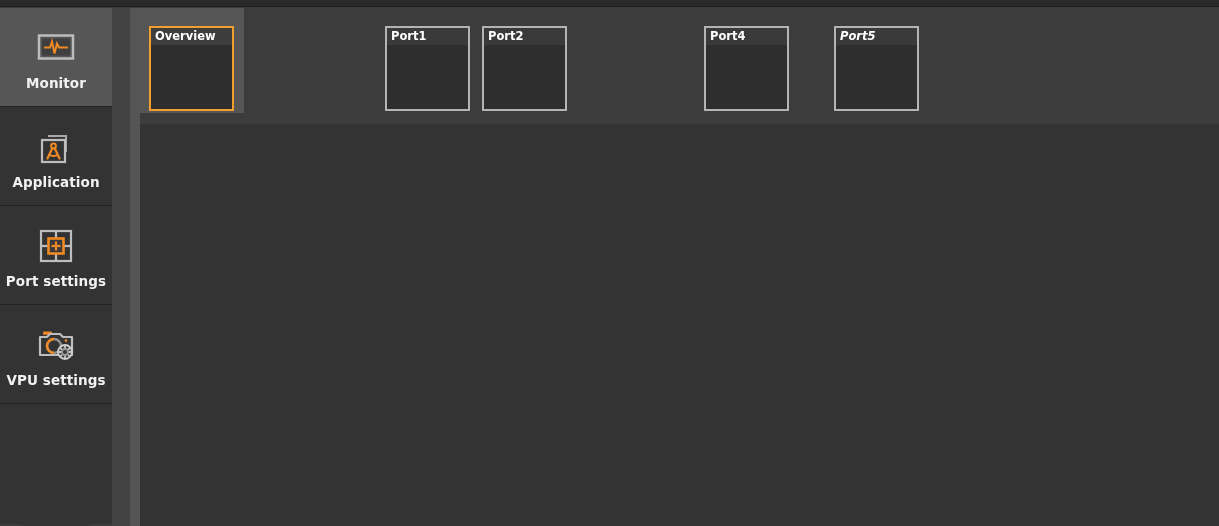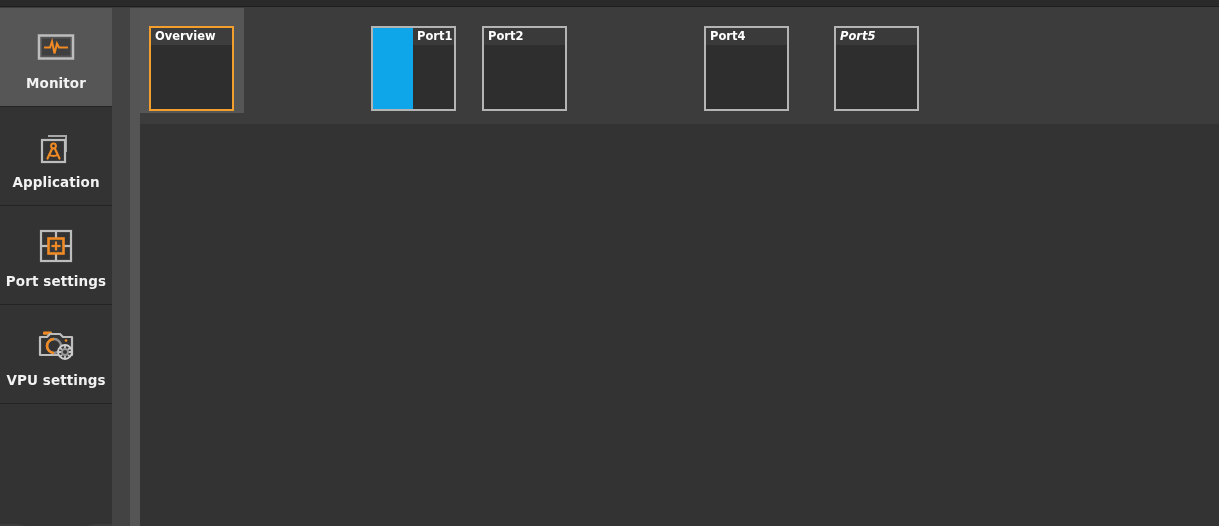--- a/index.html
+++ b/index.html
@@ -111,21 +111,21 @@
     background: #565656;
   }
 
   .tab {
     position: absolute;
     top: 18px;
     width: 85px;
     height: 85px;
     box-sizing: border-box;
     border: 2px solid #b4b4b4;
-    background: #0ea5e9;
+    background: #d946ef;
     overflow: hidden;
   }
   .tab.active {
     border-color: #f29f2e;
   }
   .tab .tab-title {
     display: block;
     width: 100%;
     height: 17px;
     box-sizing: border-box;
@@ -239,21 +239,21 @@
   <div class="tabstrip">
 
     <div class="tab-active-pane"></div>
 
     <div class="tab active" style="left:9px;">
       <span class="tab-title">Overview</span>
       <span class="tab-body"></span>
     </div>
 
 
-    <div class="tab" style="left:231px;padding-left:40px;">
+    <div class="tab" style="left:245px;">
       <span class="tab-title">Port1</span>
       <span class="tab-body"></span>
     </div>
 
     <div class="tab" style="left:342px;">
       <span class="tab-title">Port2</span>
       <span class="tab-body"></span>
     </div>
 
 

